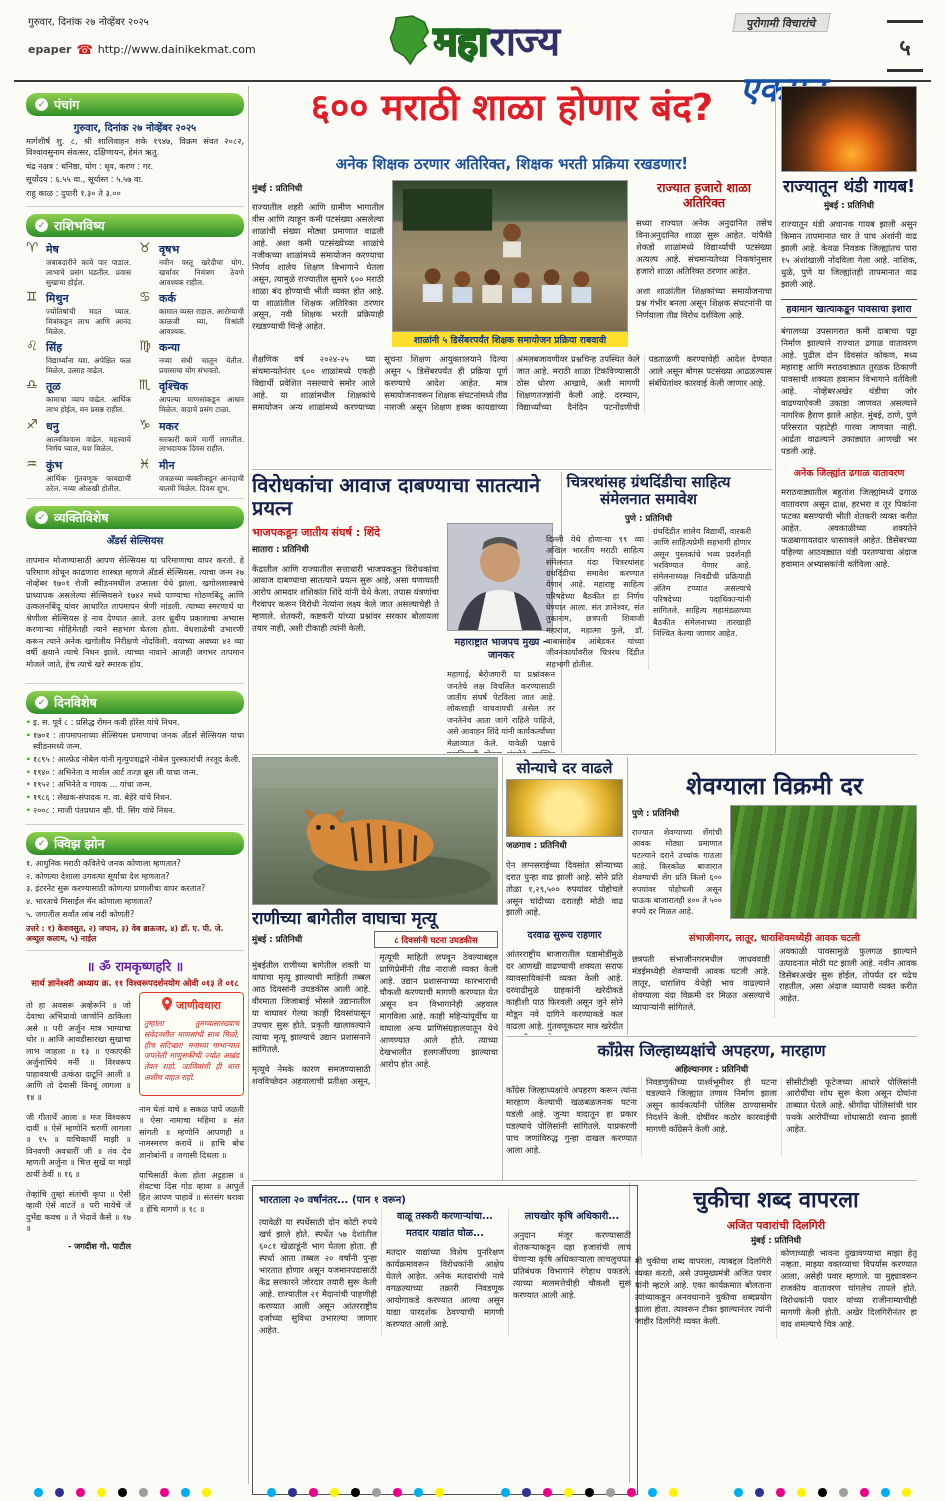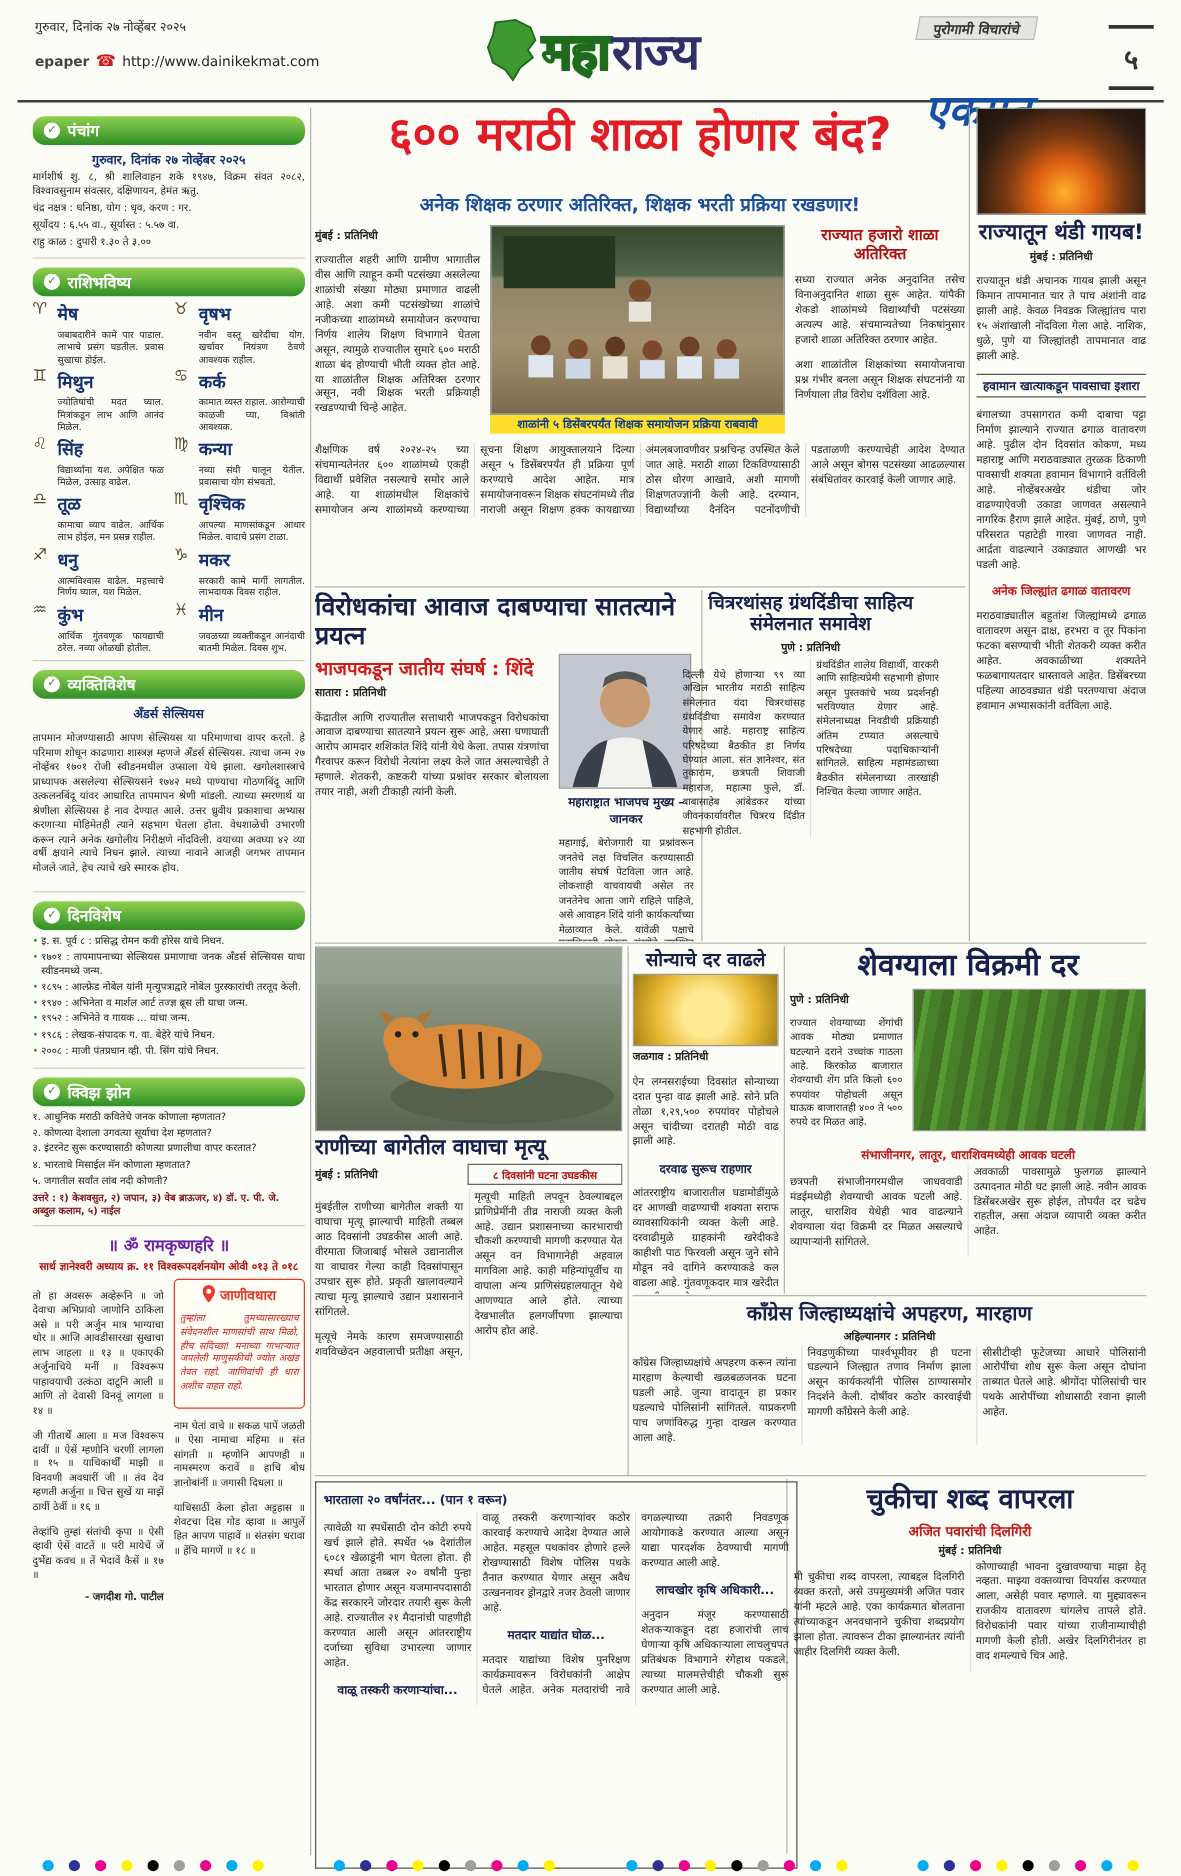--- a/index.html
+++ b/index.html
@@ -28,21 +28,21 @@
   
   .sidebar{position:absolute;left:26px;top:86px;width:218px;height:1398px;overflow:hidden;}
   .sec-head{display:flex;align-items:center;gap:6px;background:linear-gradient(180deg,#8fd04e,#2f8f27);border-radius:10px;padding:3px 9px;color:#fff;font-weight:bold;font-size:12.5px;margin:7px 0 4px;}
   .sec-head .ck{background:#fff;color:#2f8f27;width:13px;height:13px;border-radius:50%;font-size:9px;line-height:13px;text-align:center;flex:none;}
   .sec-sub{font-size:10px;font-weight:bold;color:#14306e;text-align:center;margin:1px 0 2px;}
   .bt{font-size:8.2px;line-height:1.4;text-align:justify;color:#1b1b1b;}
   .sb-sec{border-bottom:1px solid #cfcfc8;padding-bottom:5px;}
   .rashi-grid{display:grid;grid-template-columns:1fr 1fr;gap:3px 8px;}
   .rashi-item{display:grid;grid-template-columns:16px 1fr;gap:2px 4px;align-items:start;}
   .rashi-glyph{font-size:13px;color:#5a4a28;line-height:1;grid-row:span 2;}
-  .rashi-sign{font-size:14px;font-weight:bold;color:#14306e;font-family:Liberation Serif, serif;}
+  .rashi-sign{font-size:11px;font-weight:bold;color:#14306e;}
   .rashi-text{font-size:7.4px;line-height:1.3;color:#222;text-align:justify;grid-column:2;}
   .din-list{list-style:none;margin:0;padding:0;}
   .din-list li{font-size:8px;line-height:1.35;text-align:justify;color:#1b1b1b;margin-bottom:2px;padding-left:7px;position:relative;}
   .din-list li::before{content:"•";position:absolute;left:0;color:#2f8f27;}
   .quiz-list{list-style:none;margin:0;padding:0;}
   .quiz-list li{font-size:8px;line-height:1.35;color:#1b1b1b;margin-bottom:2px;}
   .quiz-ans{font-size:7.8px;line-height:1.35;color:#7a1414;font-weight:bold;margin-top:3px;}
   .dev-title{font-size:13px;font-weight:bold;color:#8a2be2;text-align:center;margin:6px 0 2px;color:#6b21a8;}
   .dev-sub{font-size:8.5px;font-weight:bold;color:#b01212;text-align:center;margin-bottom:4px;}
   .dev-cols{display:flex;gap:8px;}
@@ -58,21 +58,21 @@
   .blk{position:absolute;overflow:hidden;}
   .by{font-weight:bold;font-size:8.6px;color:#222;margin:2px 0;}
   .mbt{font-size:8.4px;line-height:1.42;text-align:justify;color:#1b1b1b;}
   .cols2{column-count:2;column-gap:9px;column-rule:1px solid #ddd;}
   .cols3{column-count:3;column-gap:9px;column-rule:1px solid #ddd;}
   .cols4{column-count:4;column-gap:9px;column-rule:1px solid #ddd;}
   .h-lead{font-size:37px;font-weight:bold;color:#e01d26;text-align:center;line-height:1.08;margin-top:2px;}
   .h-sub{font-size:15px;font-weight:bold;color:#1b4f9c;text-align:center;margin:5px 0 7px;}
   .h-art{font-weight:bold;color:#15214b;line-height:1.16;}
   .cross{font-weight:bold;color:#15214b;font-size:9.6px;text-align:center;margin:4px 0 2px;}
-  .kick{color:#d11a1a;font-weight:bold;font-size:15px;line-height:1.25;margin:3px 0;}
+  .kick{color:#d11a1a;font-weight:bold;font-size:11px;line-height:1.25;margin:3px 0;}
   .cap{background:#ffdf2b;color:#123c8a;font-weight:bold;font-size:9.2px;text-align:center;padding:2px 4px;line-height:1.25;}
   .bbox{border:1px solid #666;padding:2px 4px;font-weight:bold;color:#b01212;font-size:8.4px;text-align:center;}
   .boxed{border:1.5px solid #555;padding:6px;}
   .rail-box{border-top:1.5px solid #555;border-bottom:1.5px solid #555;font-weight:bold;font-size:9.5px;color:#15214b;text-align:center;padding:2px 1px;margin:4px 0;}
   .red-sub{color:#c21a1a;font-weight:bold;font-size:9.5px;text-align:center;margin:4px 0 2px;}
   .sidebox-title{color:#b01212;font-weight:bold;font-size:12.5px;line-height:1.2;text-align:center;margin-bottom:3px;}
 
   
   .photo{position:relative;overflow:hidden;border:1px solid #999;}
   .classroom{height:150px;background:linear-gradient(180deg,#36492e 0%,#53654a 26%,#8c8468 28%,#a3906e 62%,#7d6b4d 100%);}
@@ -419,21 +419,21 @@
   <article class="blk" style="left:506px;top:757px;width:117px;height:278px;">
     <h2 class="h-art" style="font-size:15px;text-align:center;margin:3px 0 2px;">सोन्याचे दर वाढले</h2>
     <div class="photo goldp"></div>
     <div class="by">जळगाव : प्रतिनिधी</div>
     <p class="mbt">ऐन लग्नसराईच्या दिवसांत सोन्याच्या दरात पुन्हा वाढ झाली आहे. सोने प्रति तोळा १,२९,५०० रुपयांवर पोहोचले असून चांदीच्या दरातही मोठी वाढ झाली आहे.</p>
     <div class="cross">दरवाढ सुरूच राहणार</div>
     <p class="mbt">आंतरराष्ट्रीय बाजारातील घडामोडींमुळे दर आणखी वाढण्याची शक्यता सराफ व्यावसायिकांनी व्यक्त केली आहे. दरवाढीमुळे ग्राहकांनी खरेदीकडे काहीशी पाठ फिरवली असून जुने सोने मोडून नवे दागिने करण्याकडे कल वाढला आहे. गुंतवणूकदार मात्र खरेदीत आघाडीवर आहेत.</p>
   </article>
 
   <article class="blk" style="left:632px;top:757px;width:285px;height:278px;">
-    <h2 class="h-art" style="font-size:24px;text-align:center;margin:2px 0 4px;">शेवग्याला विक्रमी दर</h2>
+    <h2 class="h-art" style="font-size:24px;text-align:center;margin:16px 0 4px;">शेवग्याला विक्रमी दर</h2>
     <div style="display:flex;gap:8px;">
       <div style="width:90px;flex:none;">
         <div class="by">पुणे : प्रतिनिधी</div>
         <p class="mbt" style="font-size:8px;">राज्यात शेवग्याच्या शेंगांची आवक मोठ्या प्रमाणात घटल्याने दराने उच्चांक गाठला आहे. किरकोळ बाजारात शेवग्याची शेंग प्रति किलो ६०० रुपयांवर पोहोचली असून घाऊक बाजारातही ४०० ते ५०० रुपये दर मिळत आहे.</p>
       </div>
       <div class="photo shevgap" style="flex:1;"></div>
     </div>
     <div class="red-sub" style="margin-top:5px;">संभाजीनगर, लातूर, धाराशिवमध्येही आवक घटली</div>
     <div class="cols2">
       <p class="mbt">छत्रपती संभाजीनगरमधील जाधववाडी मंडईमध्येही शेवग्याची आवक घटली आहे. लातूर, धाराशिव येथेही भाव वाढल्याने शेवग्याला यंदा विक्रमी दर मिळत असल्याचे व्यापाऱ्यांनी सांगितले.</p>
@@ -449,21 +449,20 @@
       <p class="mbt" style="margin-top:4px;">निवडणुकीच्या पार्श्वभूमीवर ही घटना घडल्याने जिल्ह्यात तणाव निर्माण झाला असून कार्यकर्त्यांनी पोलिस ठाण्यासमोर निदर्शने केली. दोषींवर कठोर कारवाईची मागणी काँग्रेसने केली आहे.</p>
       <p class="mbt" style="margin-top:4px;">सीसीटीव्ही फूटेजच्या आधारे पोलिसांनी आरोपींचा शोध सुरू केला असून दोघांना ताब्यात घेतले आहे. श्रीगोंदा पोलिसांची चार पथके आरोपींच्या शोधासाठी रवाना झाली आहेत.</p>
     </div>
   </article>
 
   <article class="blk boxed" style="left:252px;top:1185px;width:372px;height:296px;">
     <div style="font-weight:bold;font-size:10px;color:#15214b;margin-bottom:3px;">भारताला २० वर्षांनंतर... (पान १ वरून)</div>
     <div class="cols3">
       <p class="mbt">त्यावेळी या स्पर्धेसाठी दोन कोटी रुपये खर्च झाले होते. स्पर्धेत ५७ देशांतील ६०८१ खेळाडूंनी भाग घेतला होता. ही स्पर्धा आता तब्बल २० वर्षांनी पुन्हा भारतात होणार असून यजमानपदासाठी केंद्र सरकारने जोरदार तयारी सुरू केली आहे. राज्यातील २१ मैदानांची पाहणीही करण्यात आली असून आंतरराष्ट्रीय दर्जाच्या सुविधा उभारल्या जाणार आहेत.</p>
       <div class="cross">वाळू तस्करी करणाऱ्यांचा...</div>
-      <p class="mbt">वाळू तस्करी करणाऱ्यांवर कठोर कारवाई करण्याचे आदेश देण्यात आले आहेत. महसूल पथकांवर होणारे हल्ले रोखण्यासाठी विशेष पोलिस पथके तैनात करण्यात येणार असून अवैध उत्खननावर ड्रोनद्वारे नजर ठेवली जाणार आहे.</p>
       <div class="cross">मतदार याद्यांत घोळ...</div>
       <p class="mbt">मतदार याद्यांच्या विशेष पुनरिक्षण कार्यक्रमावरून विरोधकांनी आक्षेप घेतले आहेत. अनेक मतदारांची नावे वगळल्याच्या तक्रारी निवडणूक आयोगाकडे करण्यात आल्या असून याद्या पारदर्शक ठेवण्याची मागणी करण्यात आली आहे.</p>
       <div class="cross">लाचखोर कृषि अधिकारी...</div>
       <p class="mbt">अनुदान मंजूर करण्यासाठी शेतकऱ्याकडून दहा हजारांची लाच घेणाऱ्या कृषि अधिकाऱ्याला लाचलुचपत प्रतिबंधक विभागाने रंगेहाथ पकडले. त्याच्या मालमत्तेचीही चौकशी सुरू करण्यात आली आहे.</p>
     </div>
   </article>
 
   <article class="blk" style="left:635px;top:1185px;width:282px;height:296px;">
     <h2 class="h-art" style="font-size:22px;text-align:center;margin:2px 0 2px;">चुकीचा शब्द वापरला</h2>
     <div class="red-sub" style="font-size:11px;">अजित पवारांची दिलगिरी</div>

